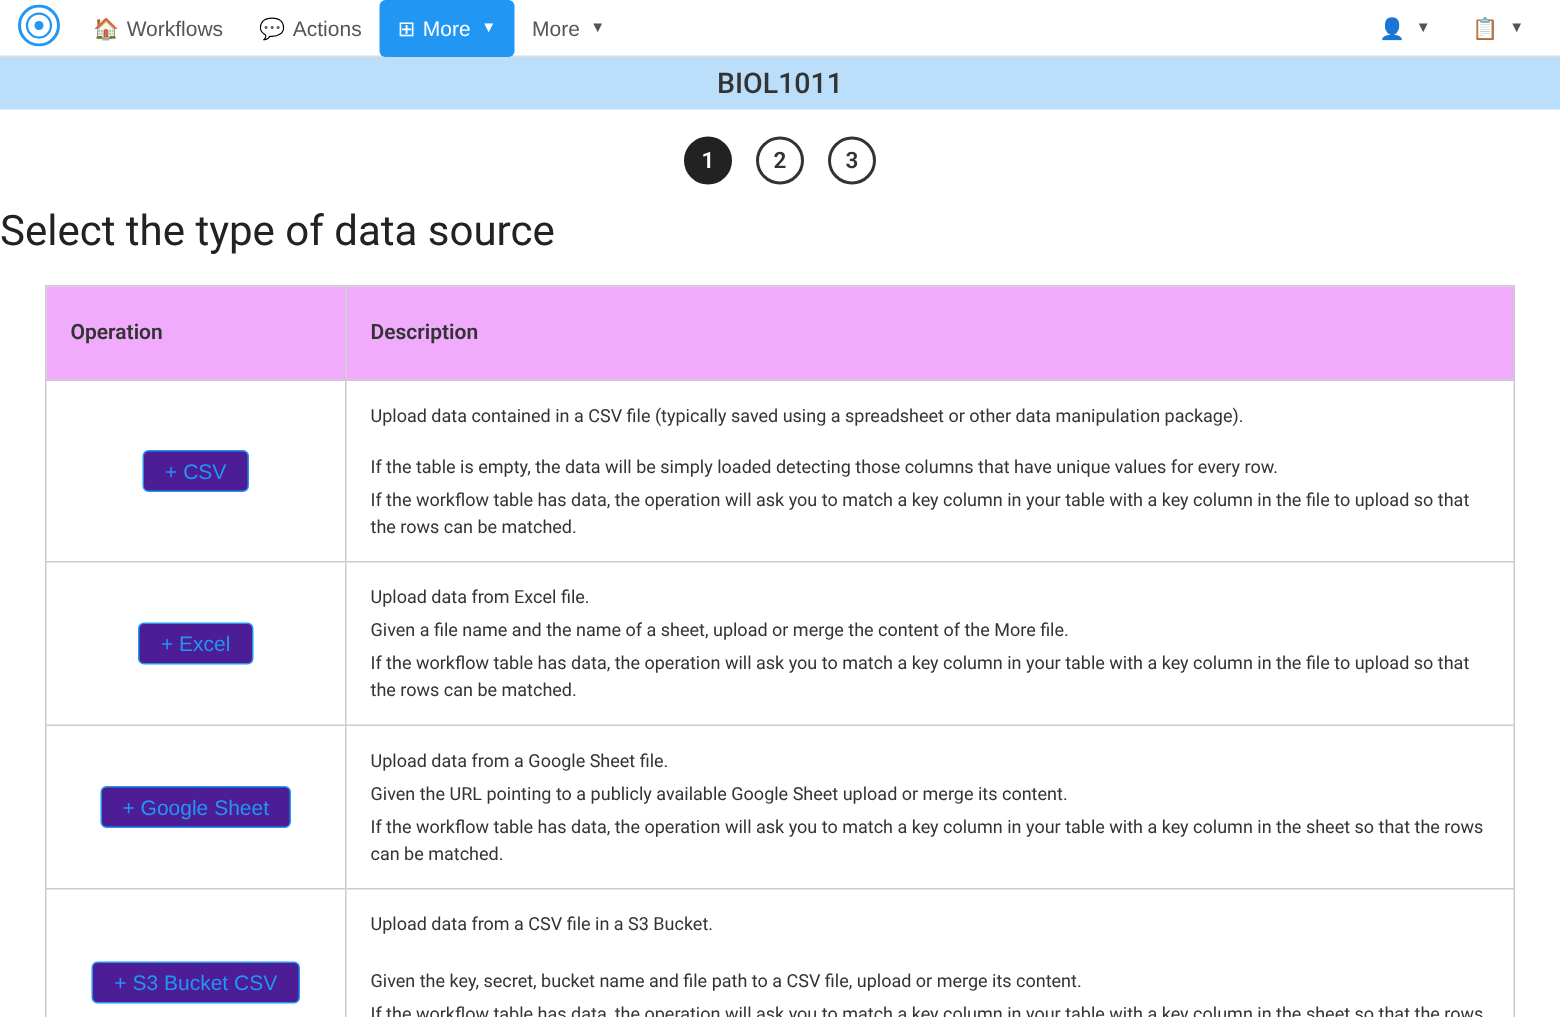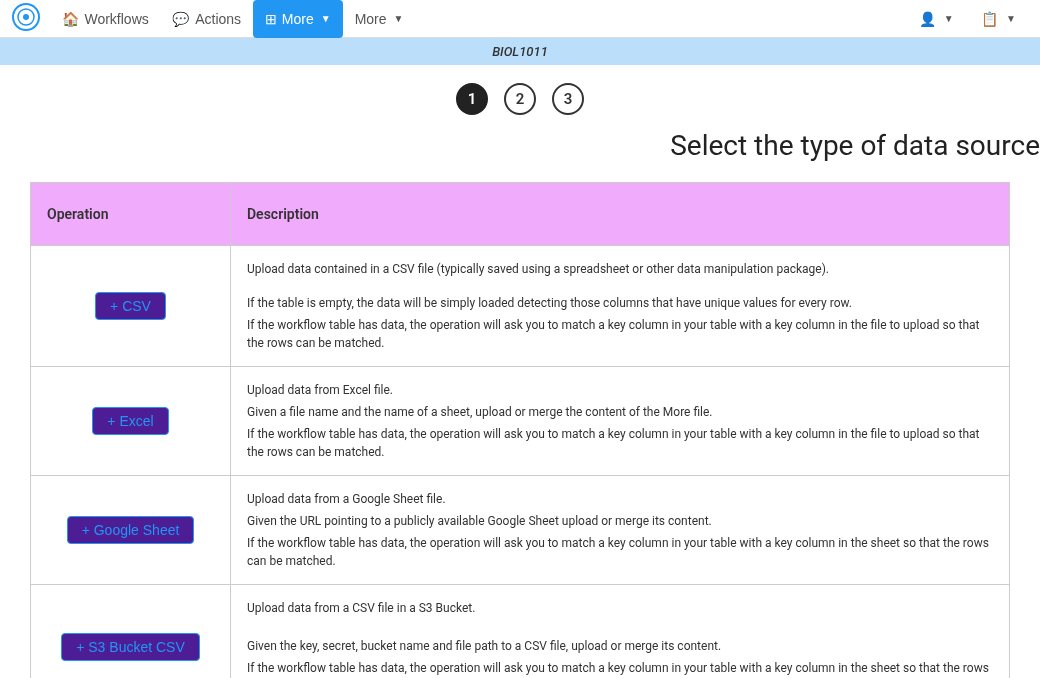--- a/index.html
+++ b/index.html
@@ -24,40 +24,40 @@
       background: #2196F3; color: #fff; border-radius: 4px;
     }
     .nav-spacer { flex: 1; }
     .nav-right { display: flex; align-items: center; gap: 4px; }
     .nav-right .nav-item { color: #555; }
     .dropdown-arrow { font-size: 10px; margin-left: 2px; }
 
     
     .banner {
       background: #bbdefb; text-align: center;
-      padding: 6px; font-size: 13px; color: #333; font-weight: 500; font-style: italic;
+      padding: 6px; font-size: 19px; color: #333; font-weight: 500;
     }
 
     
     .steps-container {
       display: flex; justify-content: center; align-items: center;
       gap: 16px; padding: 18px 0 8px;
     }
     .step-circle {
       width: 32px; height: 32px; border-radius: 50%;
       display: flex; align-items: center; justify-content: center;
       font-size: 15px; font-weight: 600; border: 2px solid #333; color: #333;
     }
     .step-circle.active {
       background: #222; color: #fff; border-color: #222;
     }
 
     
     .page-title {
-      text-align: right; font-size: 28px; font-weight: 400;
+      text-align: left; font-size: 28px; font-weight: 400;
       margin: 6px 0 20px; color: #222;
     }
 
     
     .main-content { padding: 0 30px 30px; }
     .data-table {
       width: 100%; border-collapse: collapse;
       border: 1px solid #ccc;
     }
     .data-table th {

